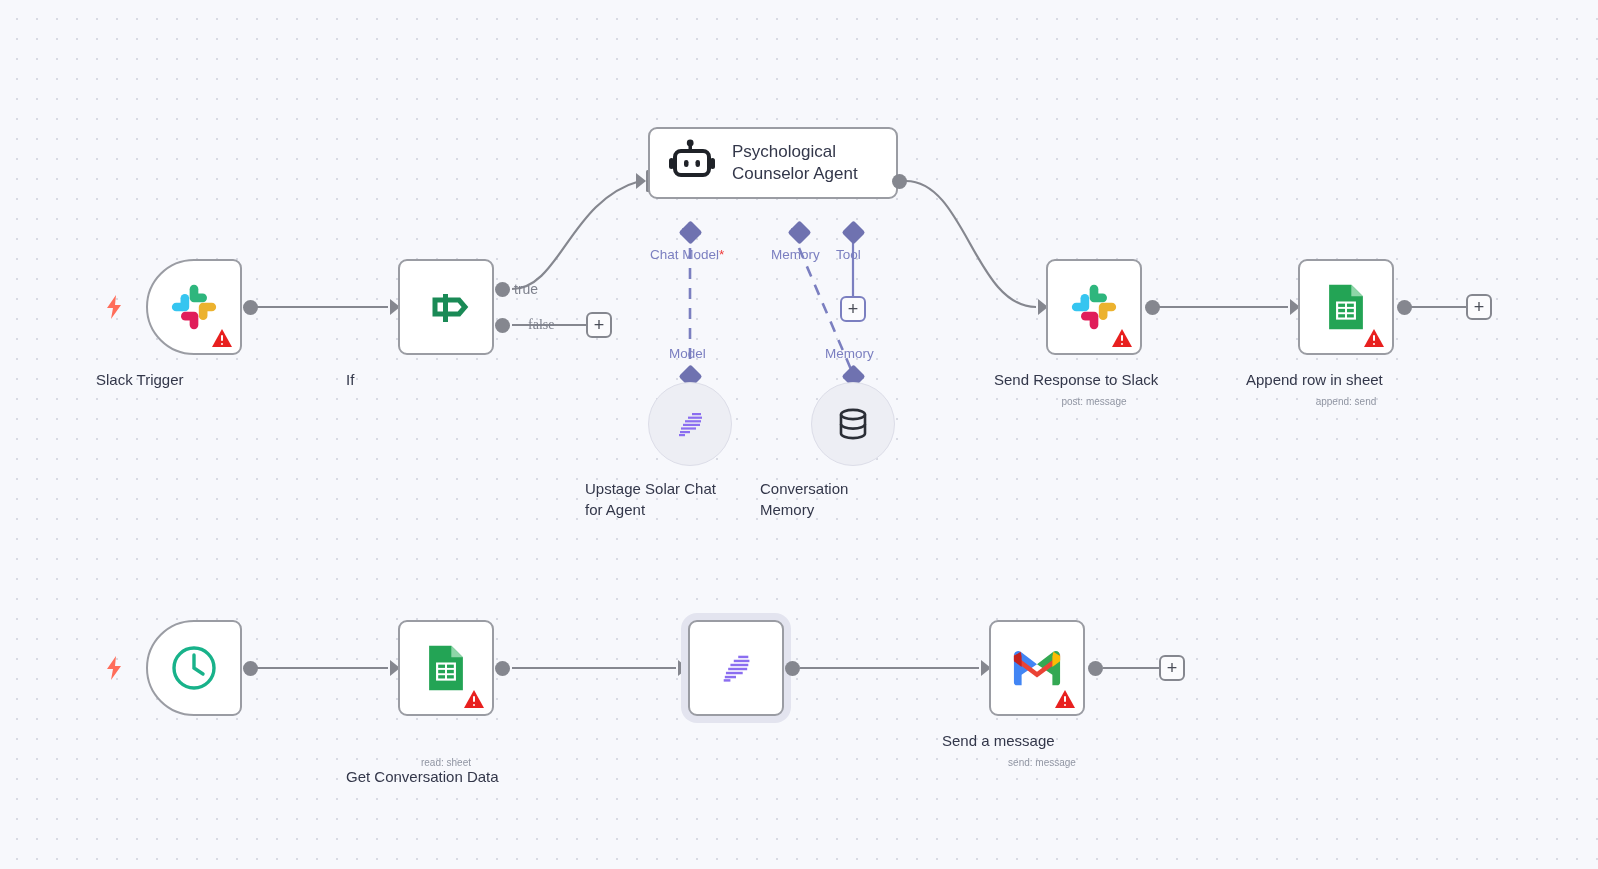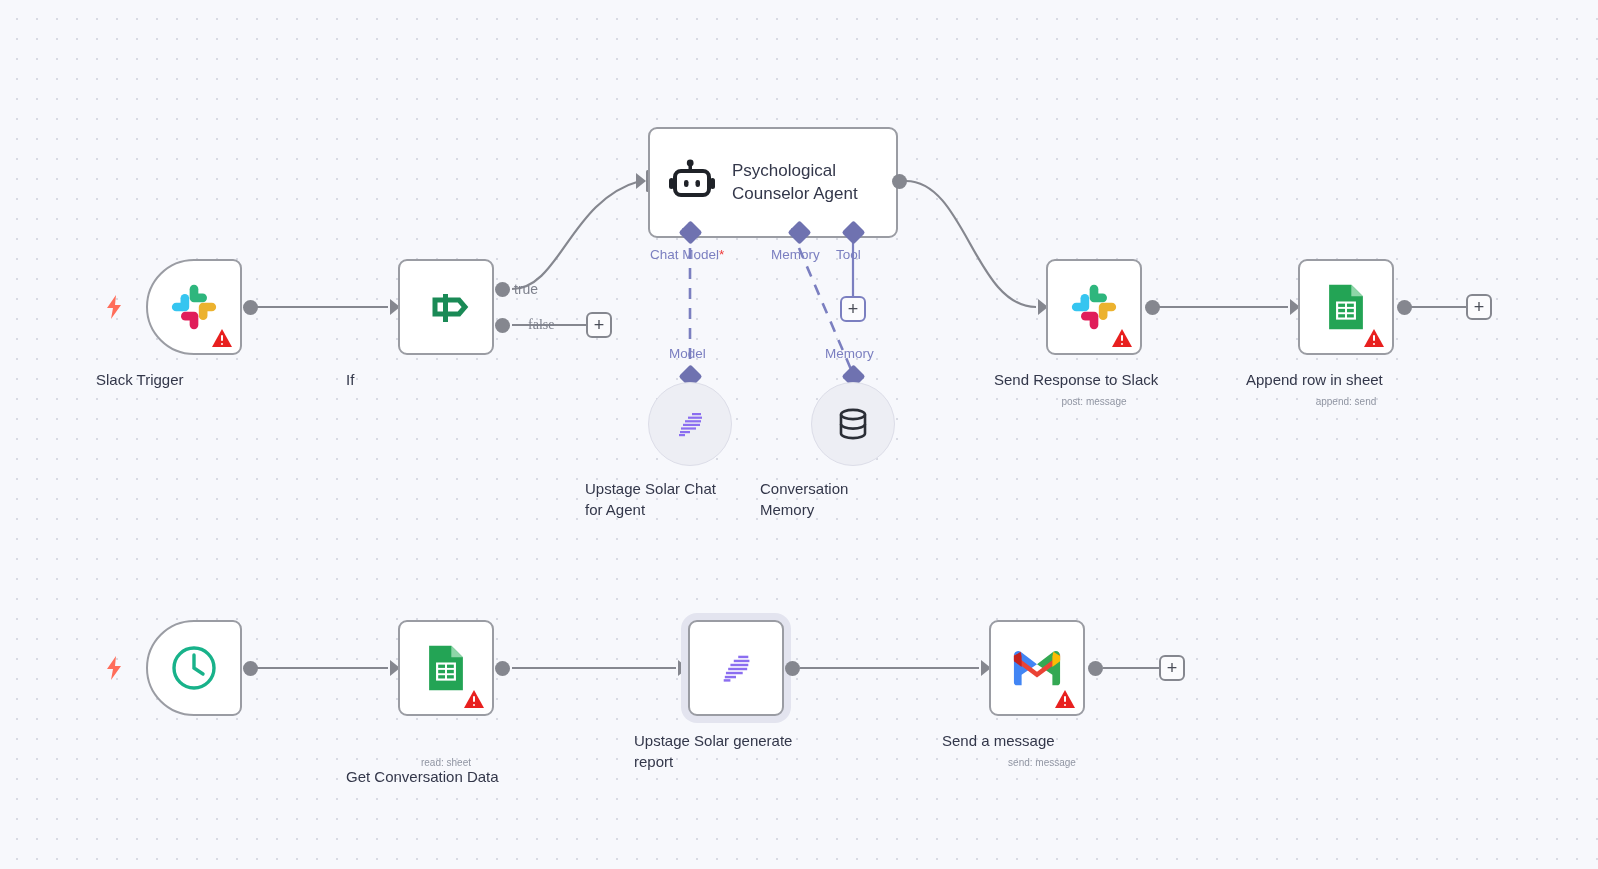--- a/index.html
+++ b/index.html
@@ -28,21 +28,21 @@
     display: flex; align-items: center; justify-content: center;
   }
   .node.trigger {
     border-top-left-radius: 48px;
     border-bottom-left-radius: 48px;
   }
   .node.selected {
     box-shadow: 0 0 0 7px #e3e4ef;
   }
   .node.agent {
-    width: 250px; height: 111px;
+    width: 250px; height: 72px;
     border-radius: 9px;
     justify-content: flex-start;
     padding-left: 18px;
     gap: 16px;
   }
   .agent-title {
     font-size: 17px;
     color: #33374a;
     line-height: 1.32;
     max-width: 160px;
@@ -400,22 +400,20 @@
           <rect x="12" y="13.2" width="16" height="2.2"></rect>
           <rect x="10" y="16.8" width="17" height="2.2"></rect>
           <rect x="8" y="20.4" width="15" height="2.2"></rect>
           <rect x="7" y="24" width="10" height="2.2"></rect>
           <rect x="6" y="27" width="6" height="2.2"></rect>
         </g>
       </svg>
     </span>
   </div>
   <div class="port-out" style="left:785px; top:661px;"></div>
-  <div class="node-label" style="left:634px; top:730px; width:206px;">Upstage Solar generate
-report</div>
 
   <div class="port-in" style="left:981px; top:660px;"></div>
   <div class="port-in-bar" style="left:991px; top:657px;"></div>
   <div class="node" style="left:989px; top:620px;">
     <span class="icon-wrap">
       <svg width="50" height="40" viewBox="0 0 52 40">
         <path d="M2 38 V8 L26 25 L50 8 V38 H42 V18 L26 30 L10 18 V38 Z" fill="#ffffff"></path>
         <path d="M2 7 C2 3 6 1 9 3 L26 16 L10 27 V38 H5 C3.3 38 2 36.7 2 35 Z" fill="#4285f4"></path>
         <path d="M50 7 C50 3 46 1 43 3 L26 16 L42 27 V38 H47 C48.7 38 50 36.7 50 35 Z" fill="#34a853"></path>
         <path d="M2 6 L26 24 L50 6 L50 12 L26 30 L2 12 Z" fill="#ea4335"></path>

